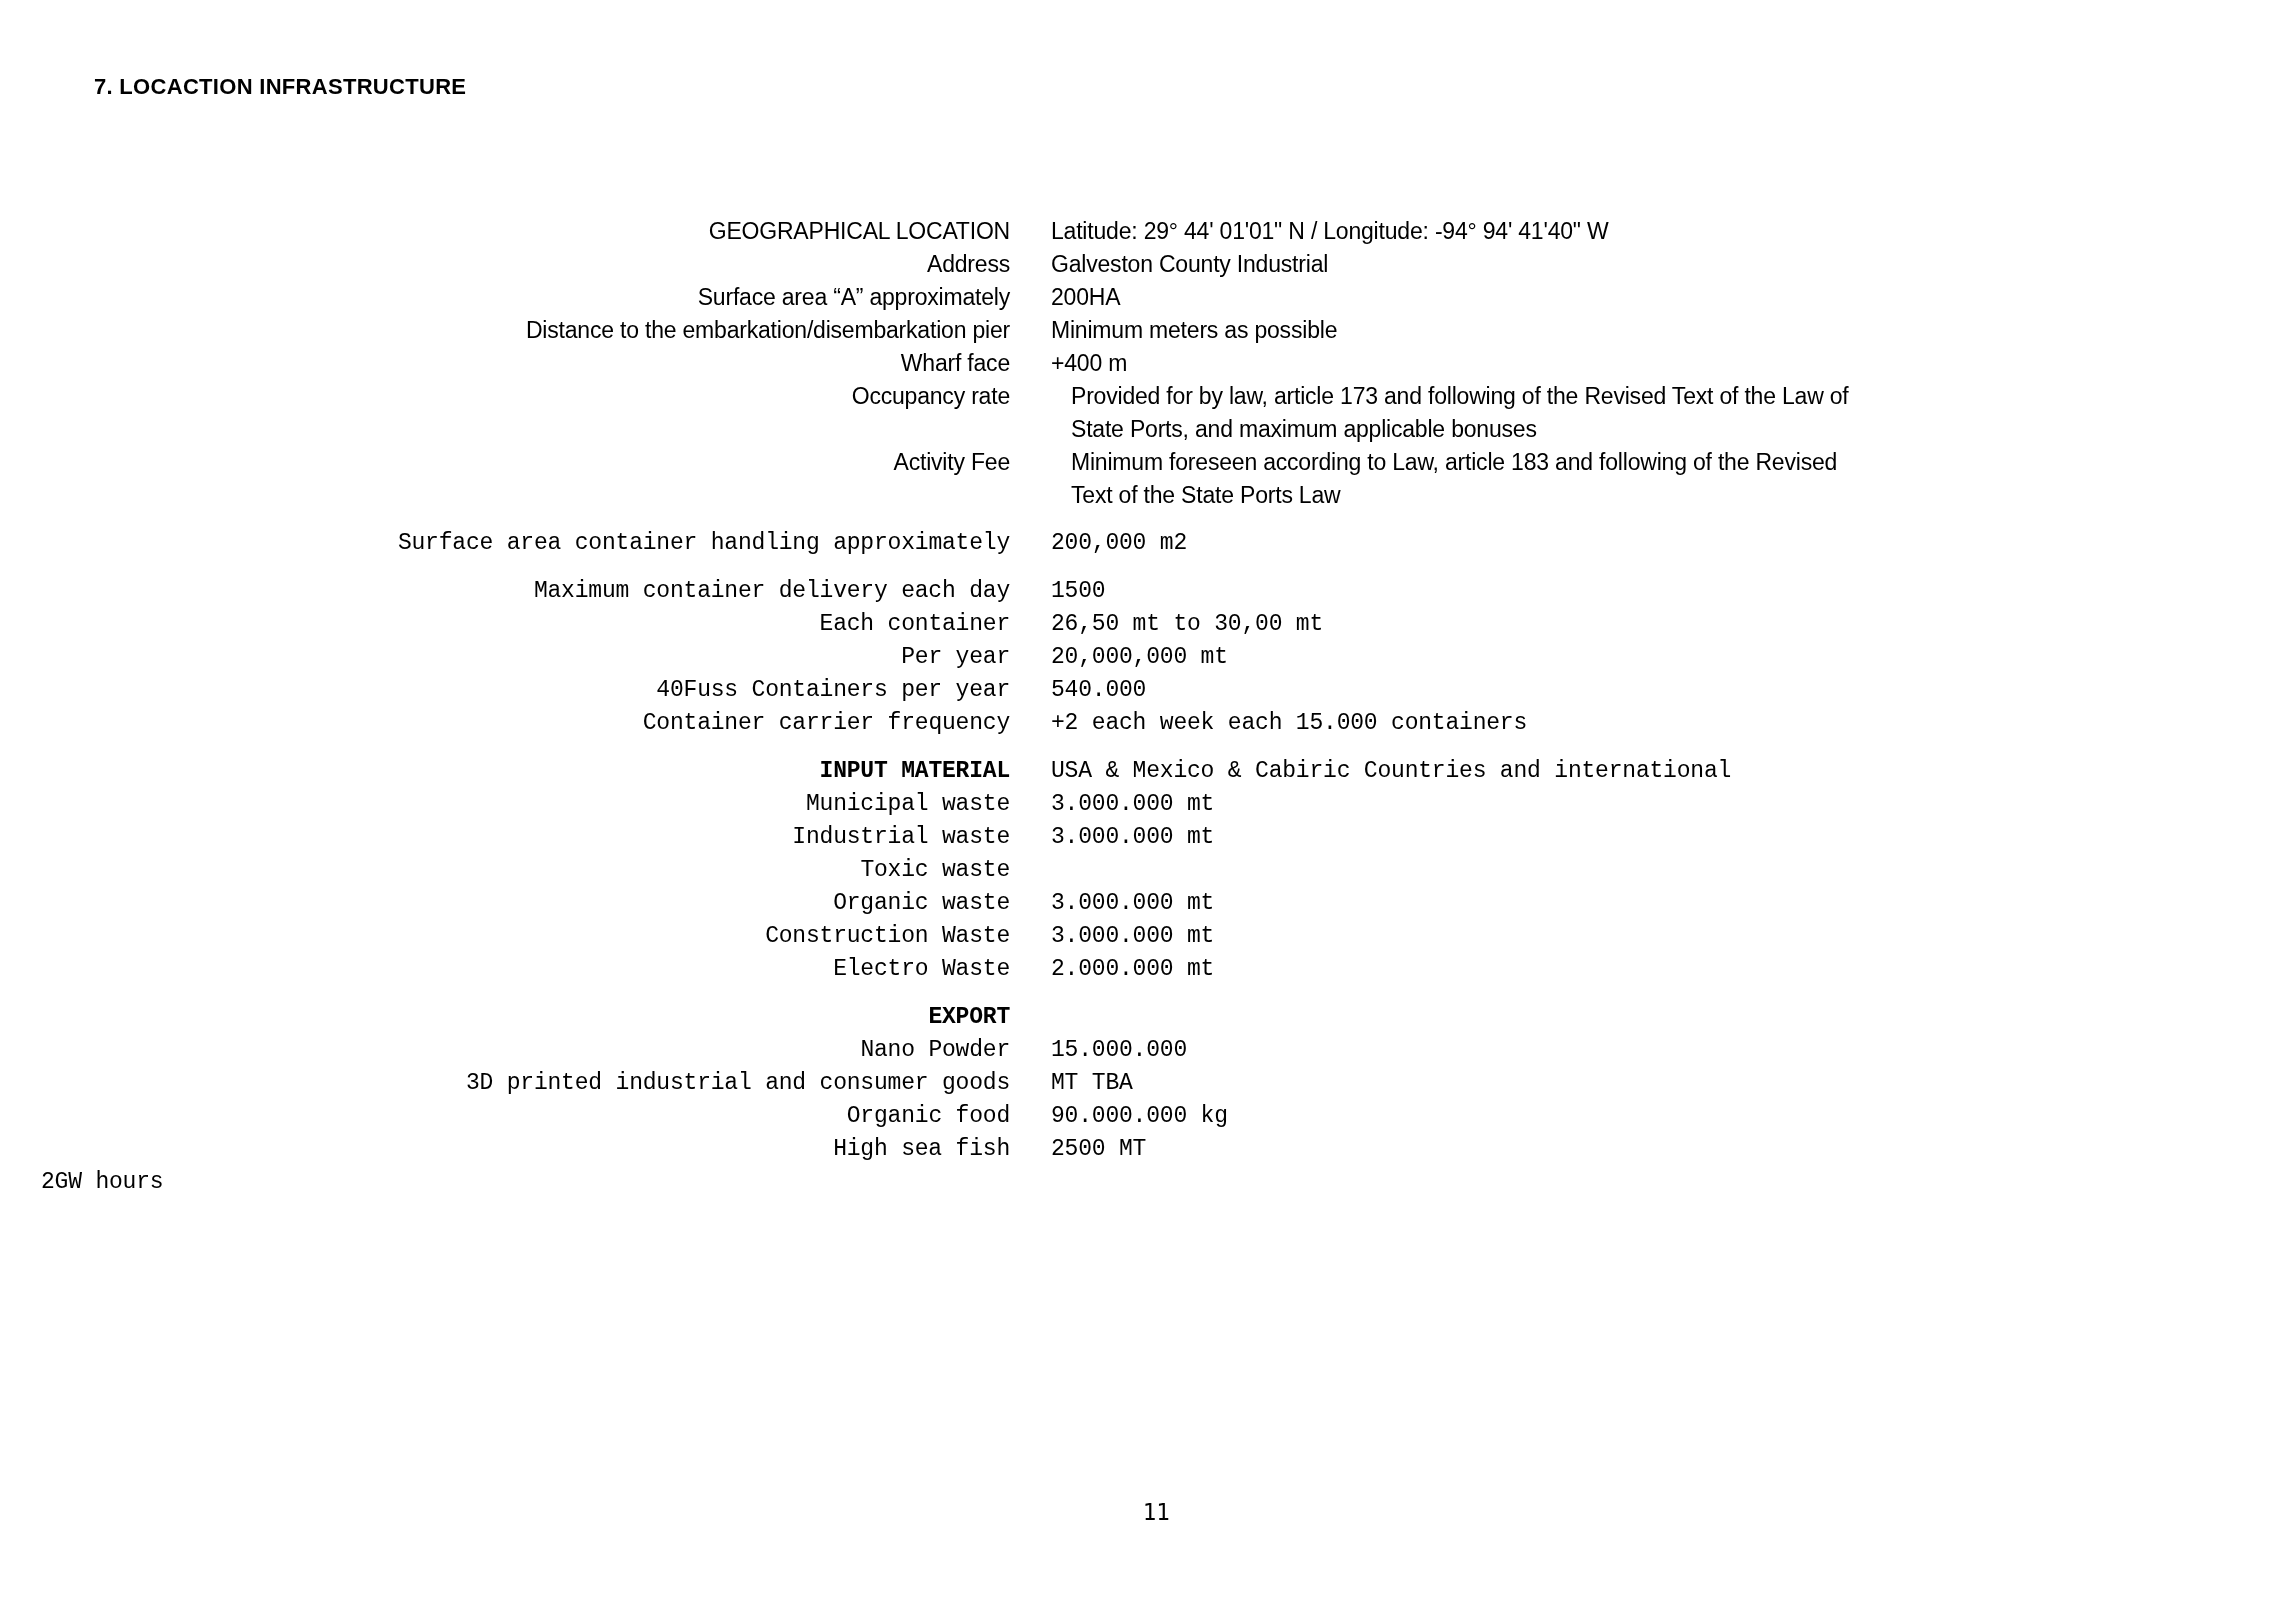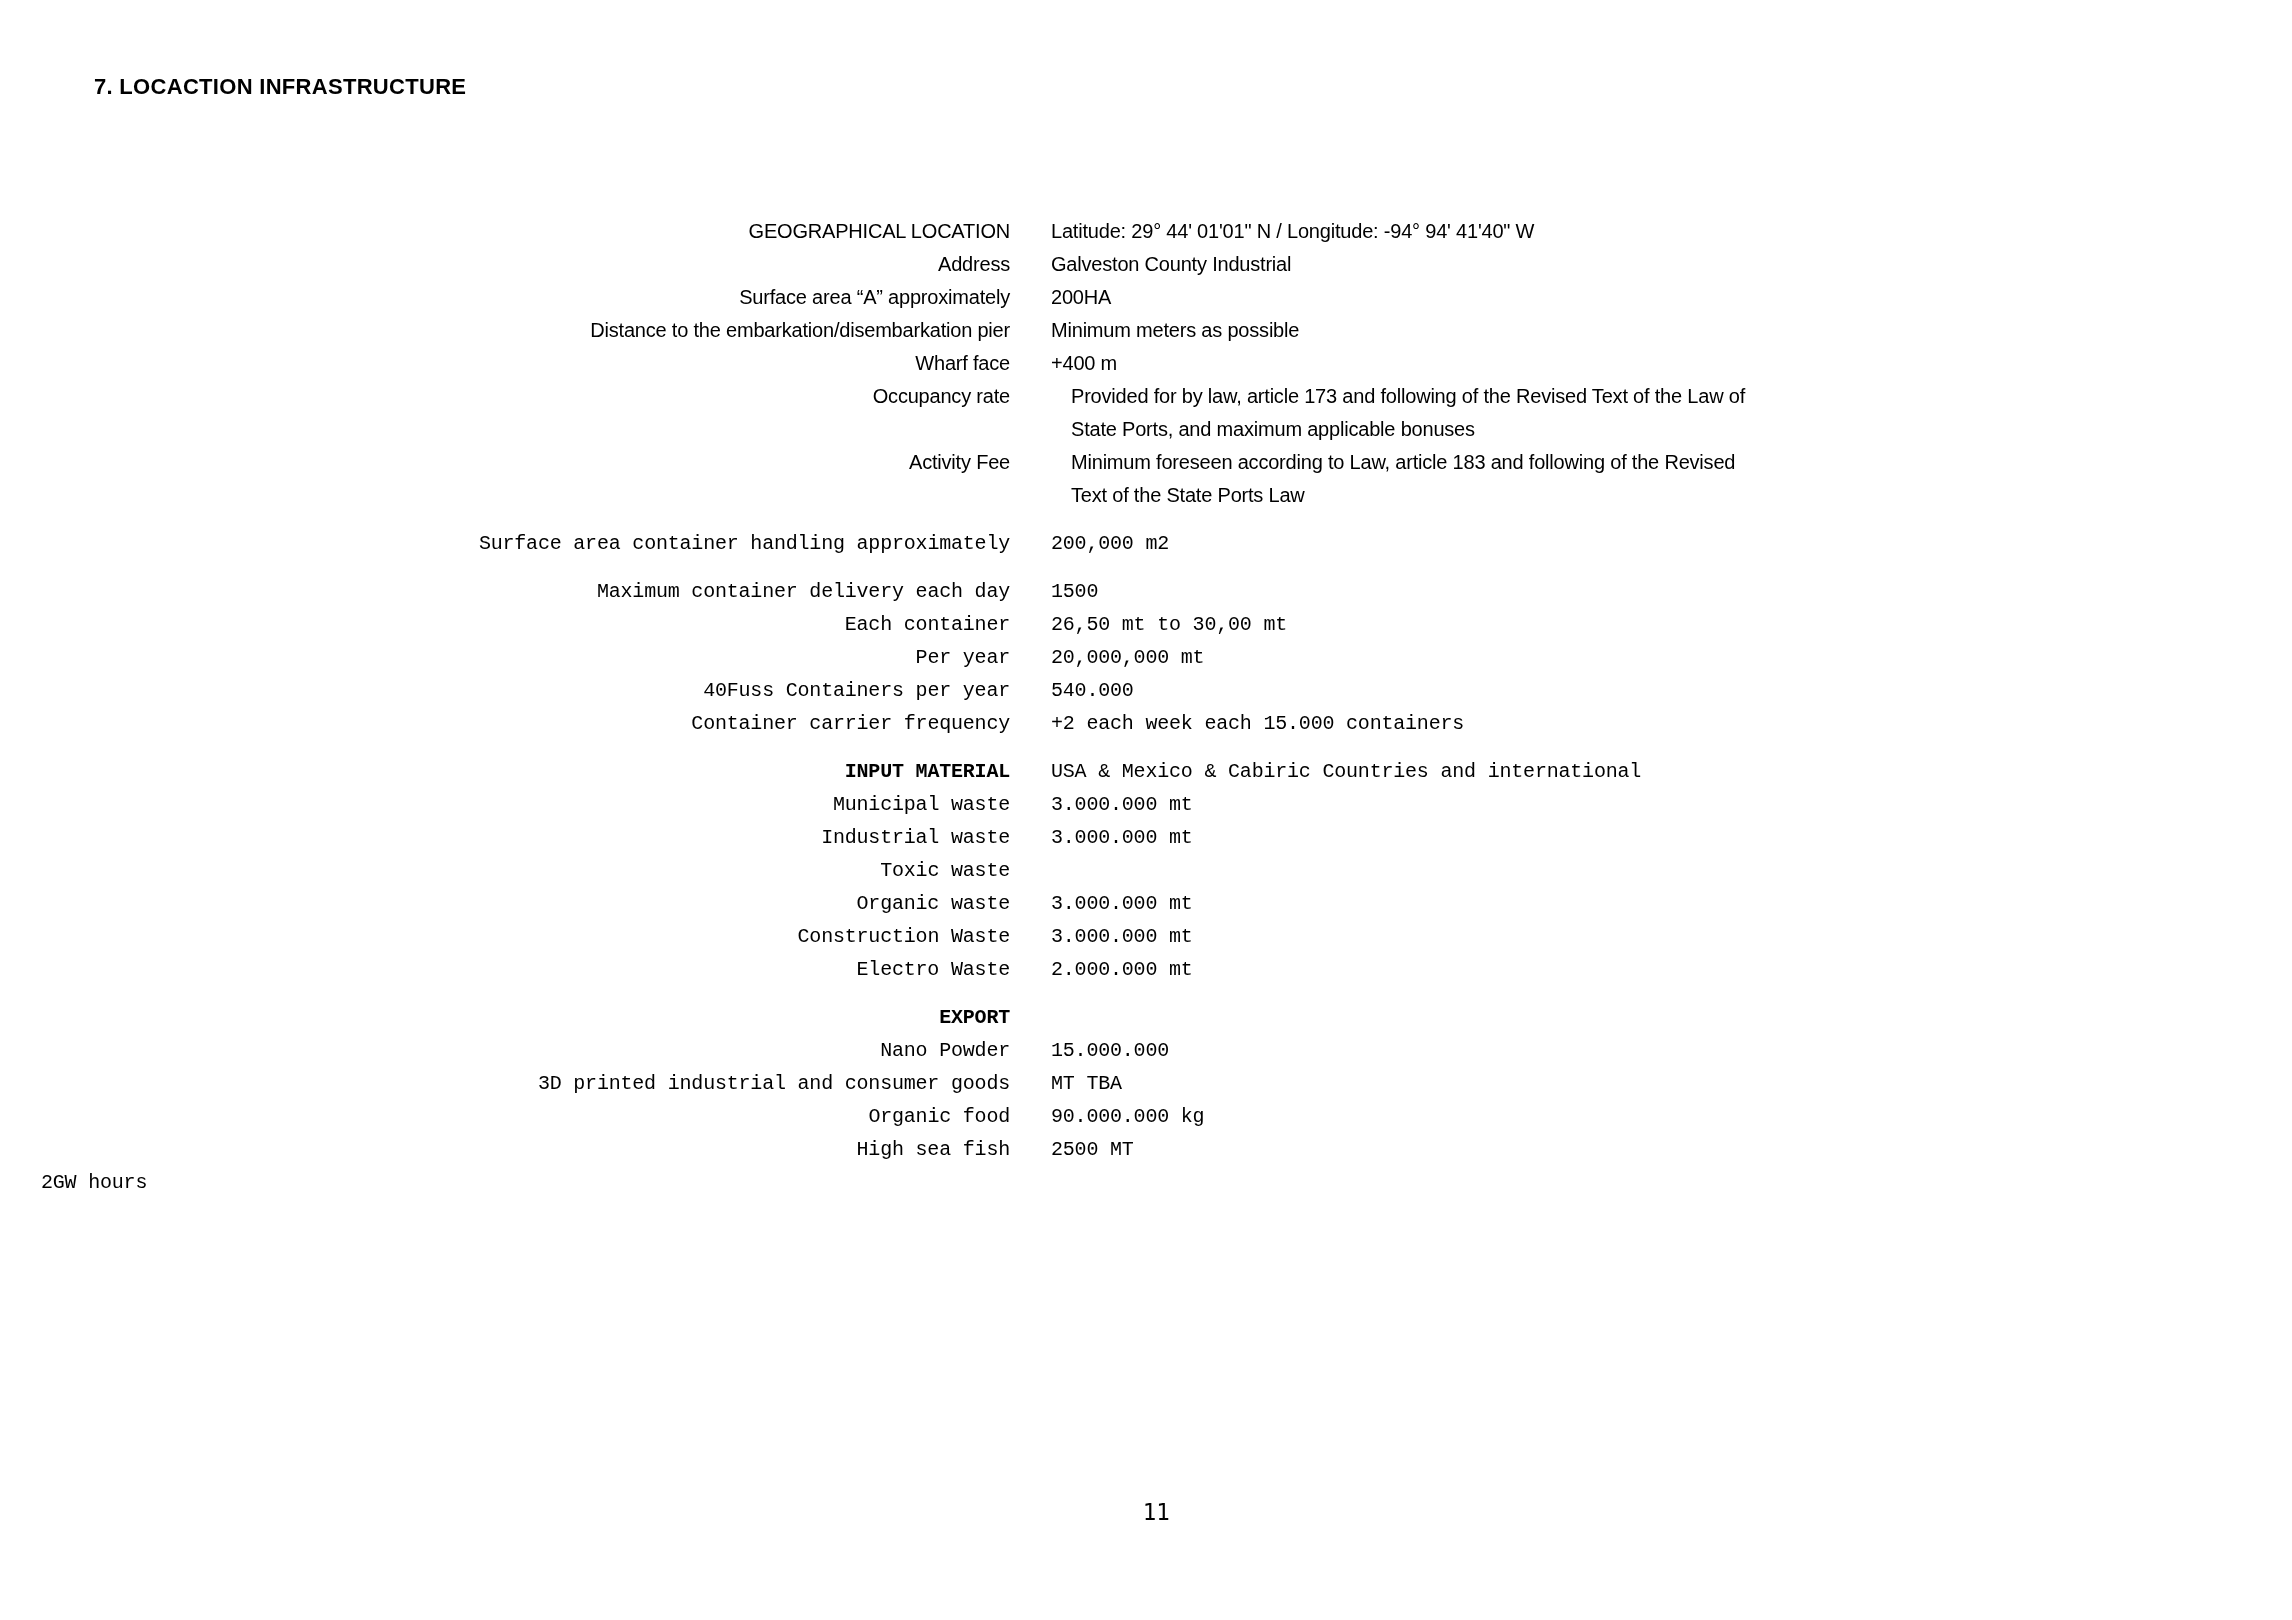--- a/index.html
+++ b/index.html
@@ -20,21 +20,21 @@
     font-weight: bold;
     letter-spacing: 0.3px;
     white-space: pre;
     margin-left: 27px;
   }
   .content {
     position: absolute;
     top: 215px;
     left: 0;
     width: 2293px;
-    font-size: 20px;
+    font-size: 23px;
     line-height: 33px;
   }
   .section + .section { margin-top: 15px; font-family: Liberation Mono, monospace; }
   .row { display: flex; align-items: flex-start; }
   .row .label {
     flex: 0 0 auto;
     width: 1010px;
     text-align: right;
     white-space: pre;
     letter-spacing: -0.2px;

